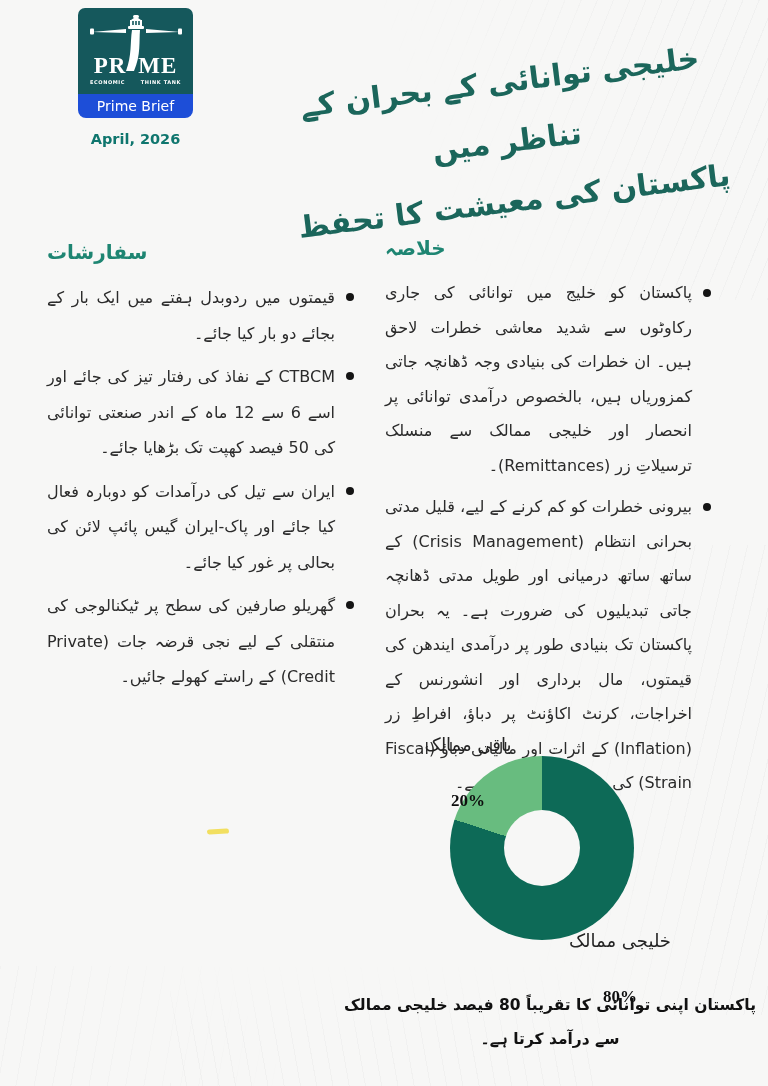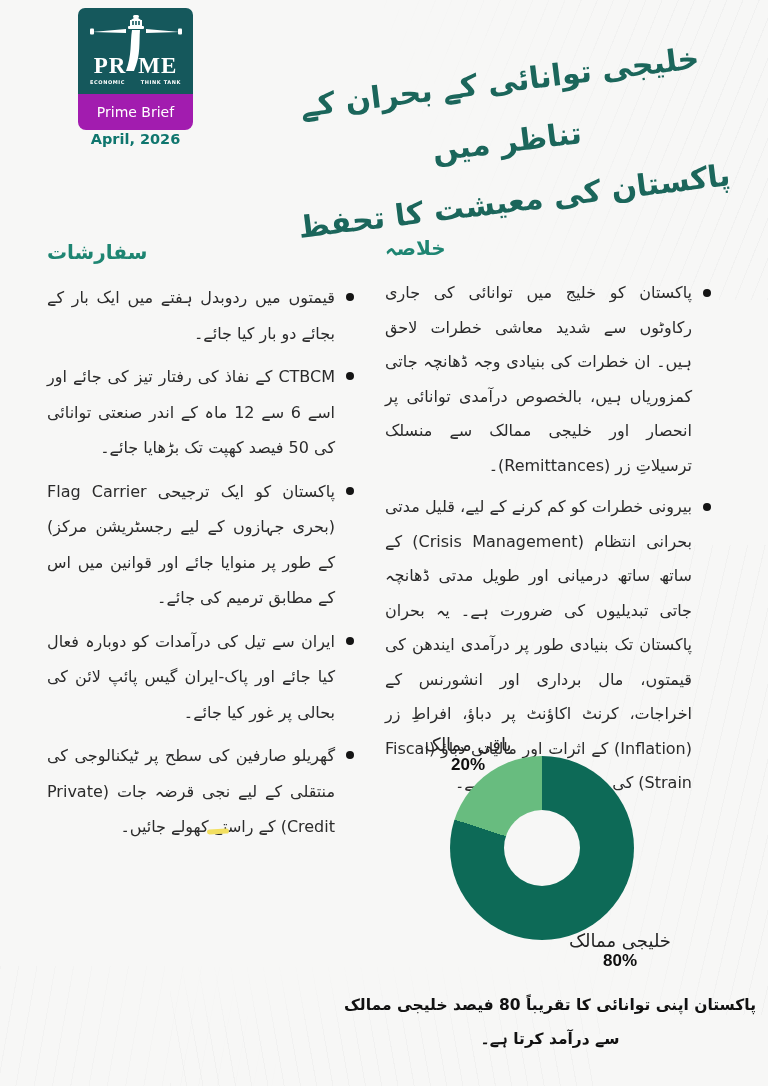--- a/index.html
+++ b/index.html
@@ -49,21 +49,21 @@
     justify-content:center; gap:12px; color:#fff;
     font-family:"Liberation Serif","DejaVu Serif",serif; font-weight:bold;
     font-size:23px; line-height:1; letter-spacing:1px;
   }
   .logo-subs {
     position:absolute; left:0; right:0; bottom:9px; display:flex;
     justify-content:space-between; padding:0 12px; color:#fff;
     font-size:5px; letter-spacing:.6px; font-weight:bold;
   }
   .logo-band {
-    width:115px; height:36px; background:#a21caf; border-radius:0 0 8px 8px;
+    width:115px; height:24px; background:#1d4ed8; border-radius:0 0 8px 8px;
     display:flex; align-items:center; justify-content:center;
     color:#fff; font-size:14px; font-weight:500;
   }
   .date-line {
     position:absolute; left:78px; top:131px; width:115px; text-align:center;
     color:#0f766e; font-size:14.5px; font-weight:600;
   }
 
   
   .page-title {
@@ -102,21 +102,21 @@
     position:absolute; left:450px; top:756px; width:184px; height:184px;
     border-radius:50%;
   }
   .donut::after {
     content:""; position:absolute; left:50%; top:50%; width:76px; height:76px;
     transform:translate(-50%,-50%); border-radius:50%; background:#f7f7f6;
   }
   .chart-label { position:absolute; direction:rtl; text-align:center; color:#242424; }
   .chart-label .name { font-size:18px; font-weight:normal; letter-spacing:1.5px; }
   .chart-label .pct  { font-size:17px; font-weight:bold; color:#0E0E0E;
-                       font-family:Liberation Sans, sans-serif; letter-spacing:0; }
+                       font-family:Liberation Serif, serif; letter-spacing:0;margin-top:36px; }
   .label-rest { left:408px; top:734px; width:120px; }
   .label-gulf { left:545px; top:930px; width:150px; }
   .chart-caption {
     position:absolute; left:330px; top:988px; width:440px;
     direction:rtl; text-align:center; color:#111;
     font-size:15.5px; font-weight:bold; line-height:34px;
   }
 </style>
 </head>
 <body>
@@ -176,21 +176,20 @@
 
   <div class="col col-recs">
     <h2>سفارشات</h2>
     <ul>
 
         <li>قیمتوں میں ردوبدل ہفتے میں ایک بار کے بجائے دو بار کیا جائے۔</li>
 
 
         <li>CTBCM کے نفاذ کی رفتار تیز کی جائے اور اسے 6 سے 12 ماہ کے اندر صنعتی توانائی کی 50 فیصد کھپت تک بڑھایا جائے۔</li>
 
-        <li>پاکستان کو ایک ترجیحی Flag Carrier (بحری جہازوں کے لیے رجسٹریشن مرکز) کے طور پر منوایا جائے اور قوانین میں اس کے مطابق ترمیم کی جائے۔</li>
 
         <li>ایران سے تیل کی درآمدات کو دوبارہ فعال کیا جائے اور پاک-ایران گیس پائپ لائن کی بحالی پر غور کیا جائے۔</li>
 
         <li>گھریلو صارفین کی سطح پر ٹیکنالوجی کی منتقلی کے لیے نجی قرضہ جات (Private Credit) کے راستے کھولے جائیں۔</li>
       </ul>
   </div>
 
   <div class="hl-dash"></div>
 
   <div class="donut" style="background: conic-gradient(rgb(13, 106, 87) 0deg, rgb(13, 106, 87) 288deg, rgb(104, 188, 127) 288deg, rgb(104, 188, 127) 360deg);"></div>

